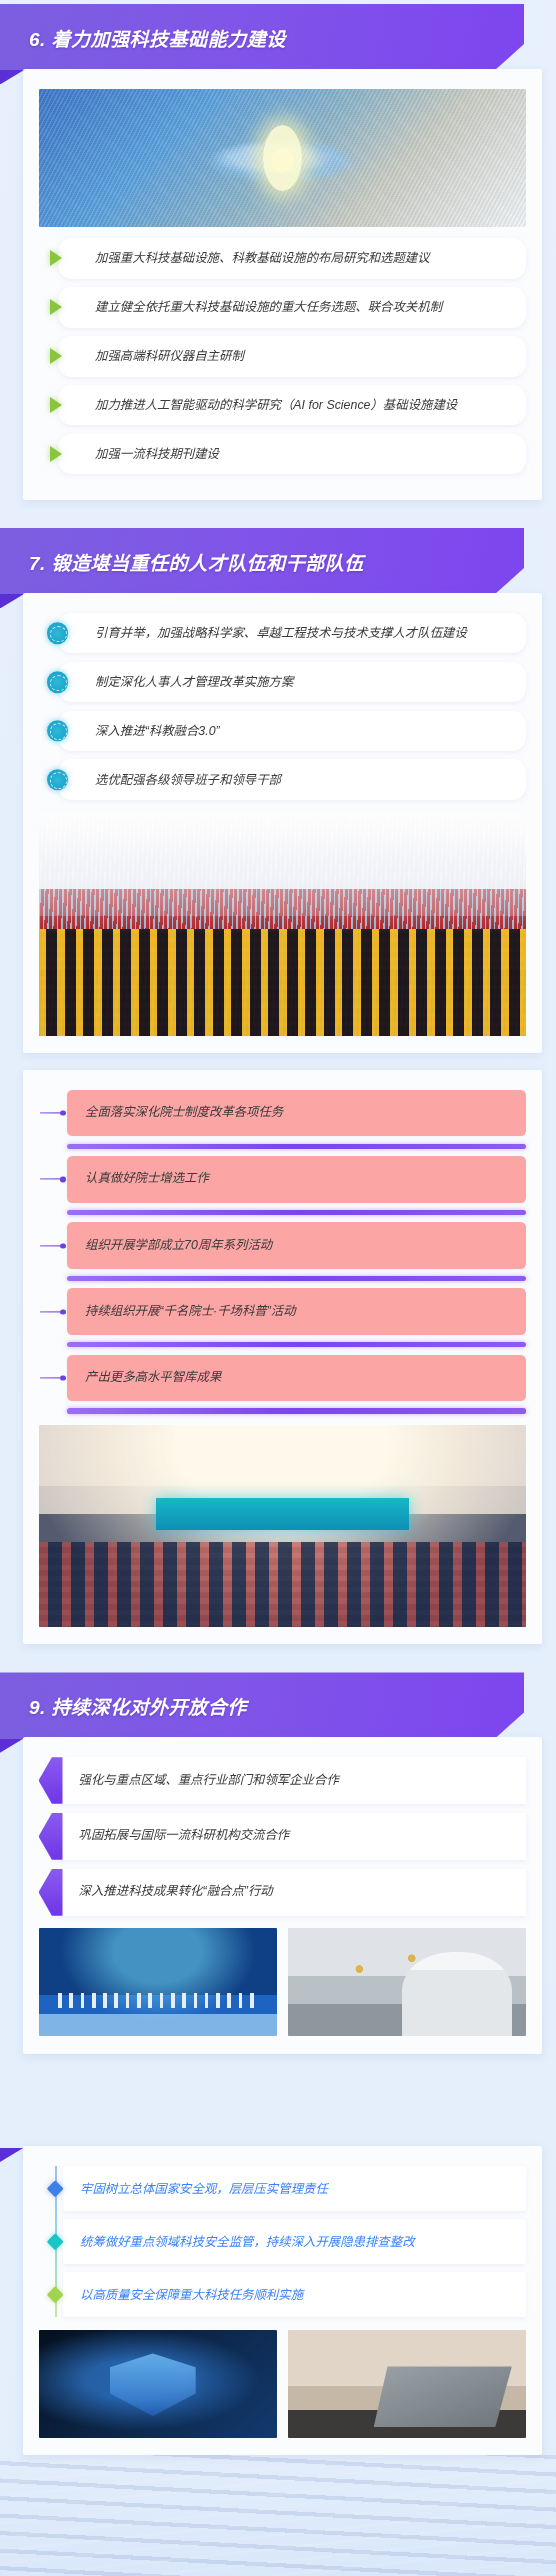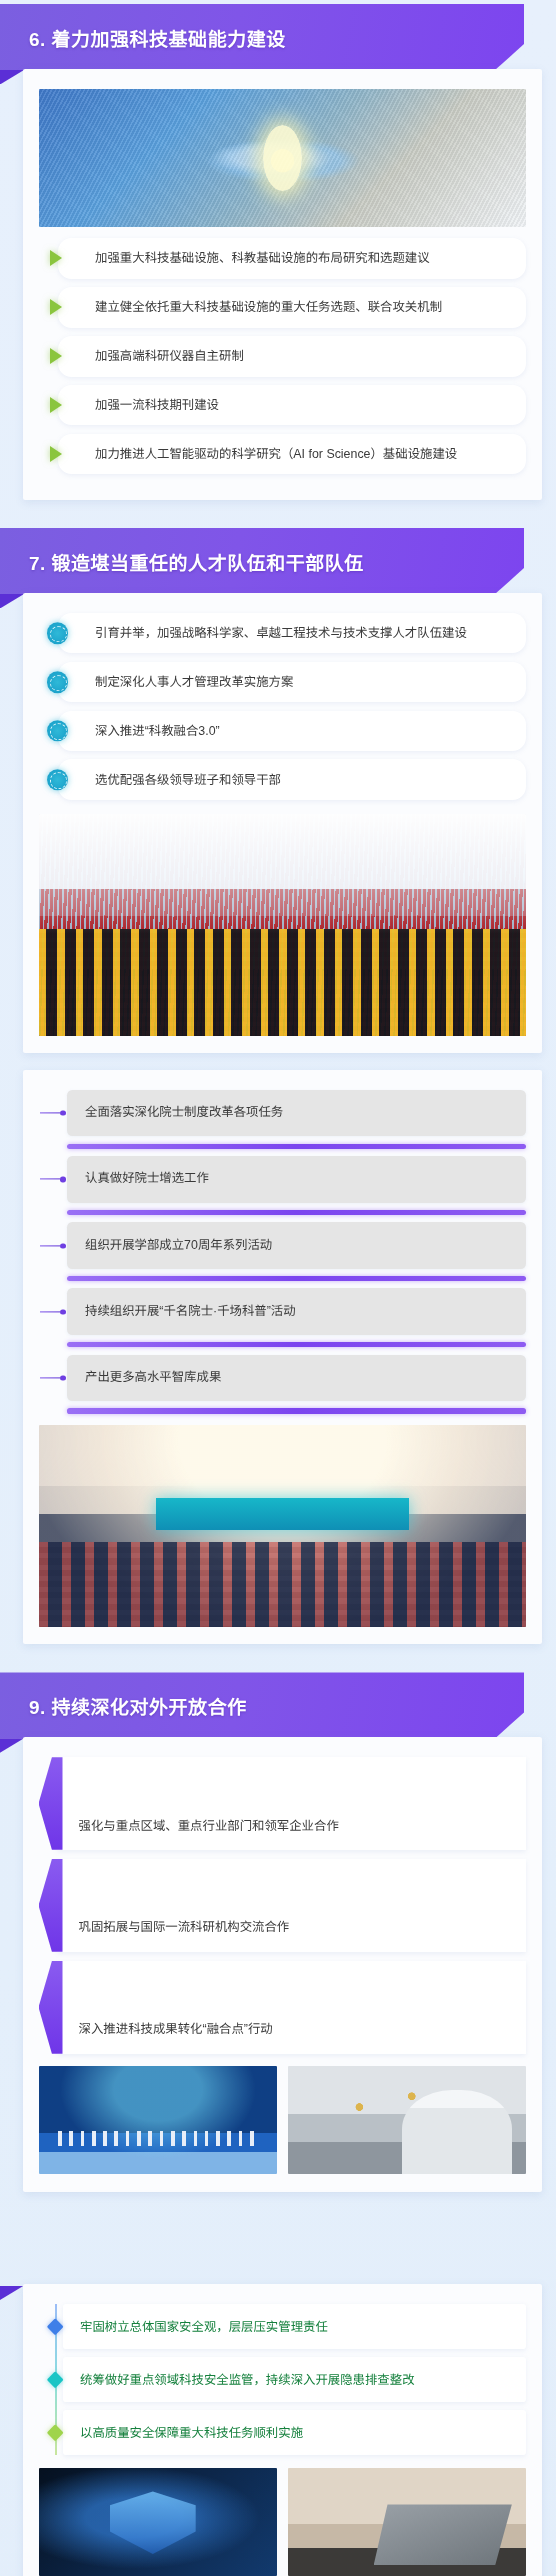--- a/index.html
+++ b/index.html
@@ -7,21 +7,21 @@
   html, body { width:556px; }
   body {
     font-family:"Liberation Sans","DejaVu Sans",sans-serif;
     background:#e9f1fb;
     width:556px;
     overflow-x:hidden;
   }
   .page { width:556px; position:relative; background:linear-gradient(180deg,#e7f0fc 0%, #e4effb 60%, #e2edfa 100%); }
 
   
-  .section { position:relative; width:556px; }
+  .section { position:relative; width:556px;font-style:italic; }
 
   
   .hdr-wrap { position:relative; width:556px; height:76px; }
   .hdr {
     position:absolute; left:0; top:4.1px; width:524px; height:66px;
     background:linear-gradient(100deg,#7b5fe0 0%, #8055e8 45%, #7d45ef 100%);
     clip-path: polygon(0 0, 524px 0, 524px 40px, 495px 66px, 0 66px);
     display:flex; align-items:center;
   }
   .hdr-title {
@@ -69,21 +69,21 @@
     background:radial-gradient(circle at 50% 50%,#2fb9d8 0%,#1fa6cd 60%,#1b9cc6 100%);
     box-shadow:0 0 6.2px rgba(47,185,216,.6);
   }
   .bul-ring::after{
     content:""; position:absolute; left:3.6px; top:3.6px; width:14.4px; height:14.4px;
     border-radius:50%; border:1px dashed #dff6fb;
   }
 
   
   .row8 {
-    position:relative; background:#e5e5e5; border-radius:5.2px;
+    position:relative; background:#fca5a5; border-radius:5.2px;
     margin:0 0 0 28px; padding:13.4px 13.4px 13.4px 18.5px;
     box-shadow:0 1px 3.6px rgba(120,150,200,.10);
     display:flex; align-items:center; min-height:38px;
   }
   .row8 .txt { font-size:12.4px; line-height:1.6; color:#3a3a3a; font-weight:500; }
   .bul-arrow {
     position:absolute; left:-27px; top:50%; transform:translateY(-50%);
     width:26px; height:5.2px;
   }
   .bul-arrow i {
@@ -100,35 +100,35 @@
     box-shadow:0 0 5.2px rgba(140,80,245,.45);
   }
 
   
   .row9 {
     position:relative; background:#fff;
     margin:0 0 9.3px 18.5px; padding:13.4px 13.4px 13.4px 21.6px;
     min-height:42px; display:flex; align-items:center;
     box-shadow:0 1.5px 4.6px rgba(120,150,200,.12);
   }
-  .row9 .txt { font-size:12.4px; color:#3a3a3a; font-weight:500; line-height:1.6;margin-top:46px; }
+  .row9 .txt { font-size:12.4px; color:#3a3a3a; font-weight:500; line-height:1.6; }
   .bul-chev {
     position:absolute; left:-18.5px; top:0; width:24px; height:100%;
     background:linear-gradient(180deg,#8a5bf0,#6f35e8);
     clip-path: polygon(100% 0, 100% 100%, 13.4px 100%, 0 50%, 13.4px 0);
   }
 
   
   .row10 {
     position:relative; background:#fff; border-radius:3.1px;
     margin:0 0 8.2px 24px; padding:12.4px 13.4px 12.4px 17.5px;
     min-height:41px; display:flex; align-items:center;
     box-shadow:0 1.5px 4.6px rgba(120,150,200,.11);
   }
-  .row10 .txt { font-size:12.4px; color:#15803d; font-weight:500; line-height:1.62; }
+  .row10 .txt { font-size:12.4px; color:#3b82f6; font-weight:500; line-height:1.62; }
   .bul-dia {
     position:absolute; left:-13.4px; top:50%; transform:translateY(-50%) rotate(45deg);
     width:12.4px; height:12.4px; border-radius:1.5px;
   }
   .rail10 {
     position:absolute; left:16.5px; top:0; bottom:0; width:1.5px;
     background:linear-gradient(180deg,#4f8af0 0%,#2fc6c6 50%,#9fd44c 100%);
     opacity:.55;
   }
 
@@ -273,25 +273,25 @@
       <div class="row">
         <span class="bul-tri"></span>
         <span class="txt">建立健全依托重大科技基础设施的重大任务选题、联合攻关机制</span>
       </div>
       <div class="row">
         <span class="bul-tri"></span>
         <span class="txt">加强高端科研仪器自主研制</span>
       </div>
       <div class="row">
         <span class="bul-tri"></span>
+        <span class="txt">加力推进人工智能驱动的科学研究（AI for Science）基础设施建设</span>
+      </div>
+      <div class="row">
+        <span class="bul-tri"></span>
         <span class="txt">加强一流科技期刊建设</span>
-      </div>
-      <div class="row">
-        <span class="bul-tri"></span>
-        <span class="txt">加力推进人工智能驱动的科学研究（AI for Science）基础设施建设</span>
       </div>
     </div>
   </div>
 
   <div class="section" style="margin-top:24px;text-align:center;">
     <div class="hdr-wrap">
       <div class="hdr">
         <div class="hdr-title">7. 锻造堪当重任的人才队伍和干部队伍</div>
       </div>
       <div class="hdr-tail"></div>

